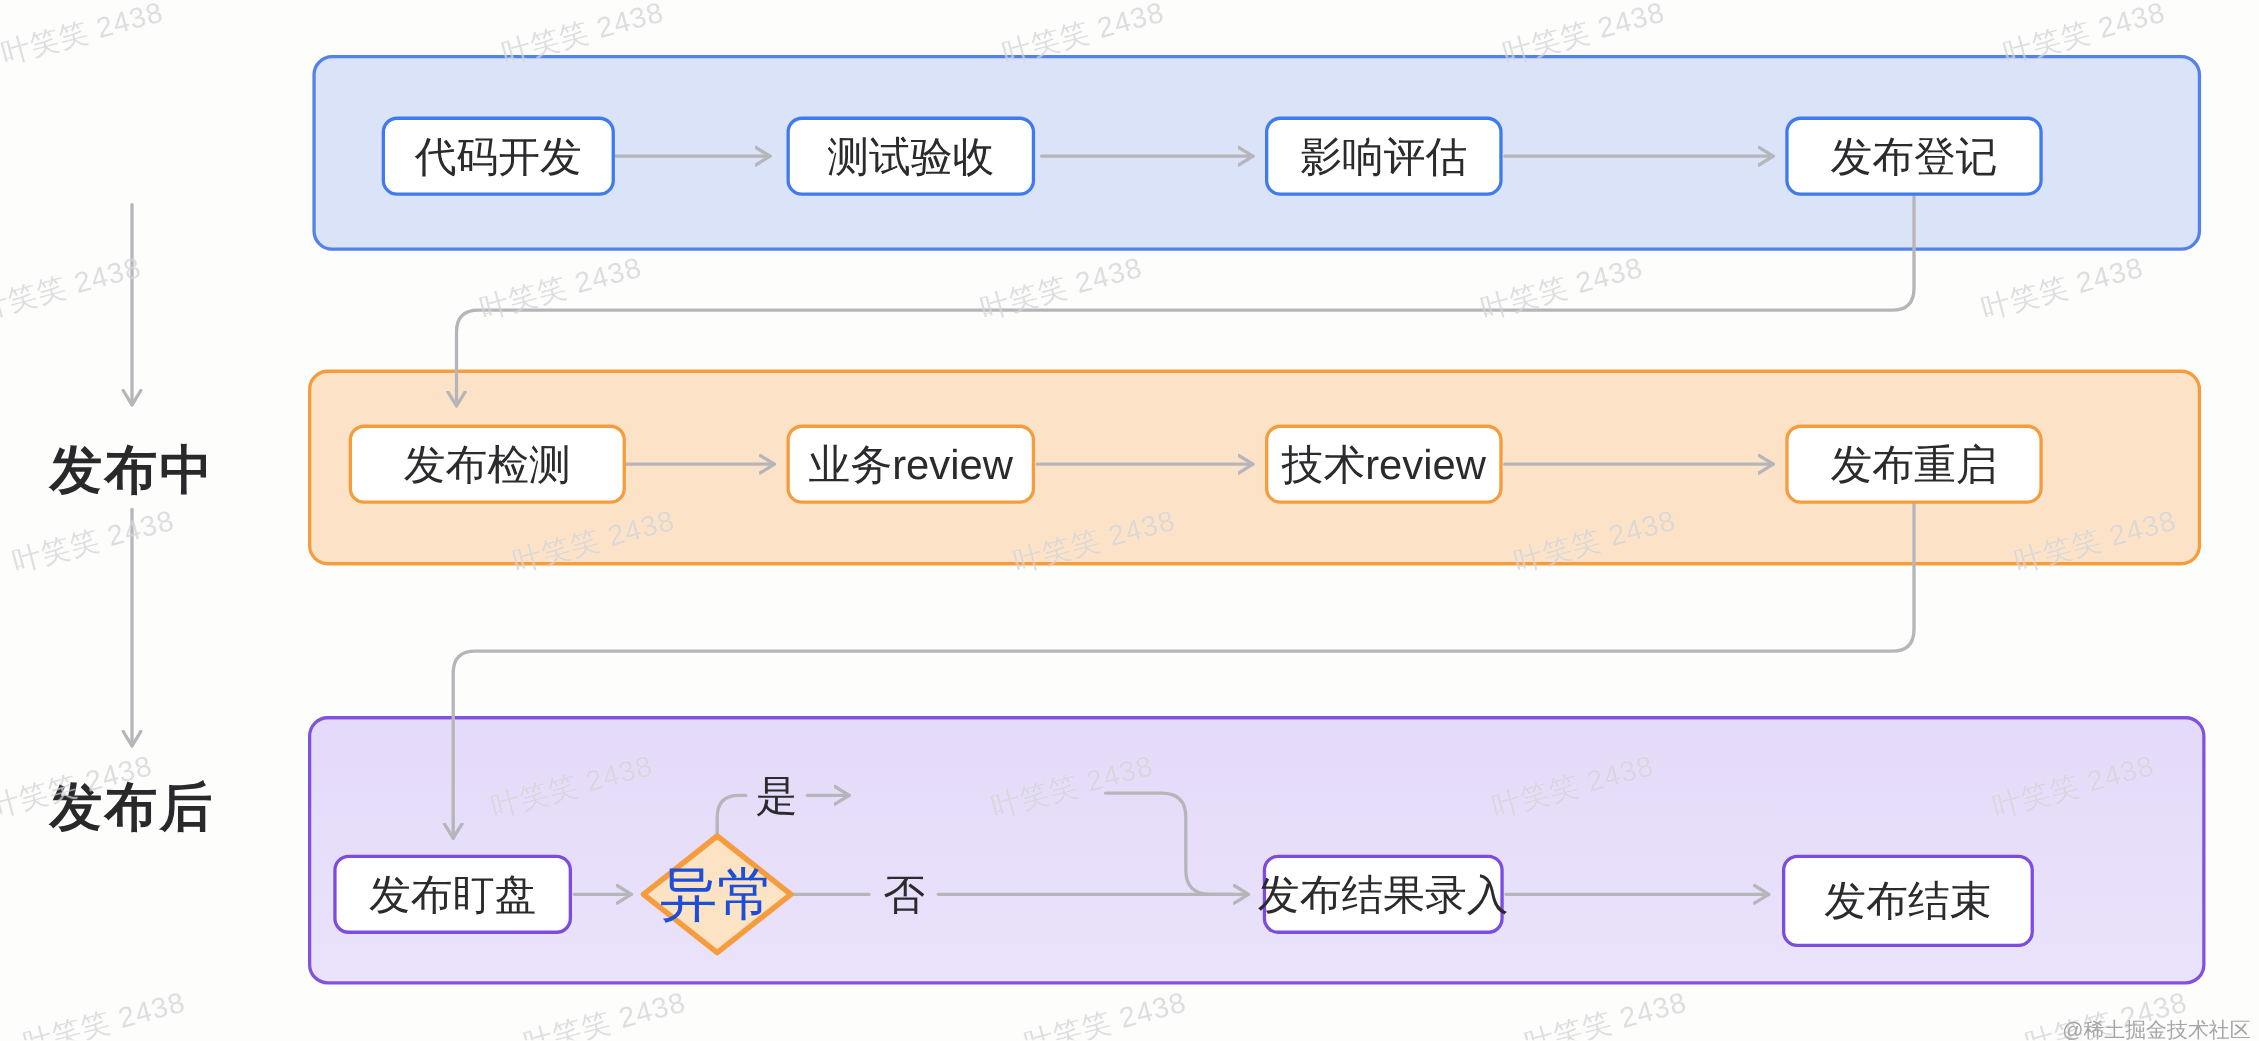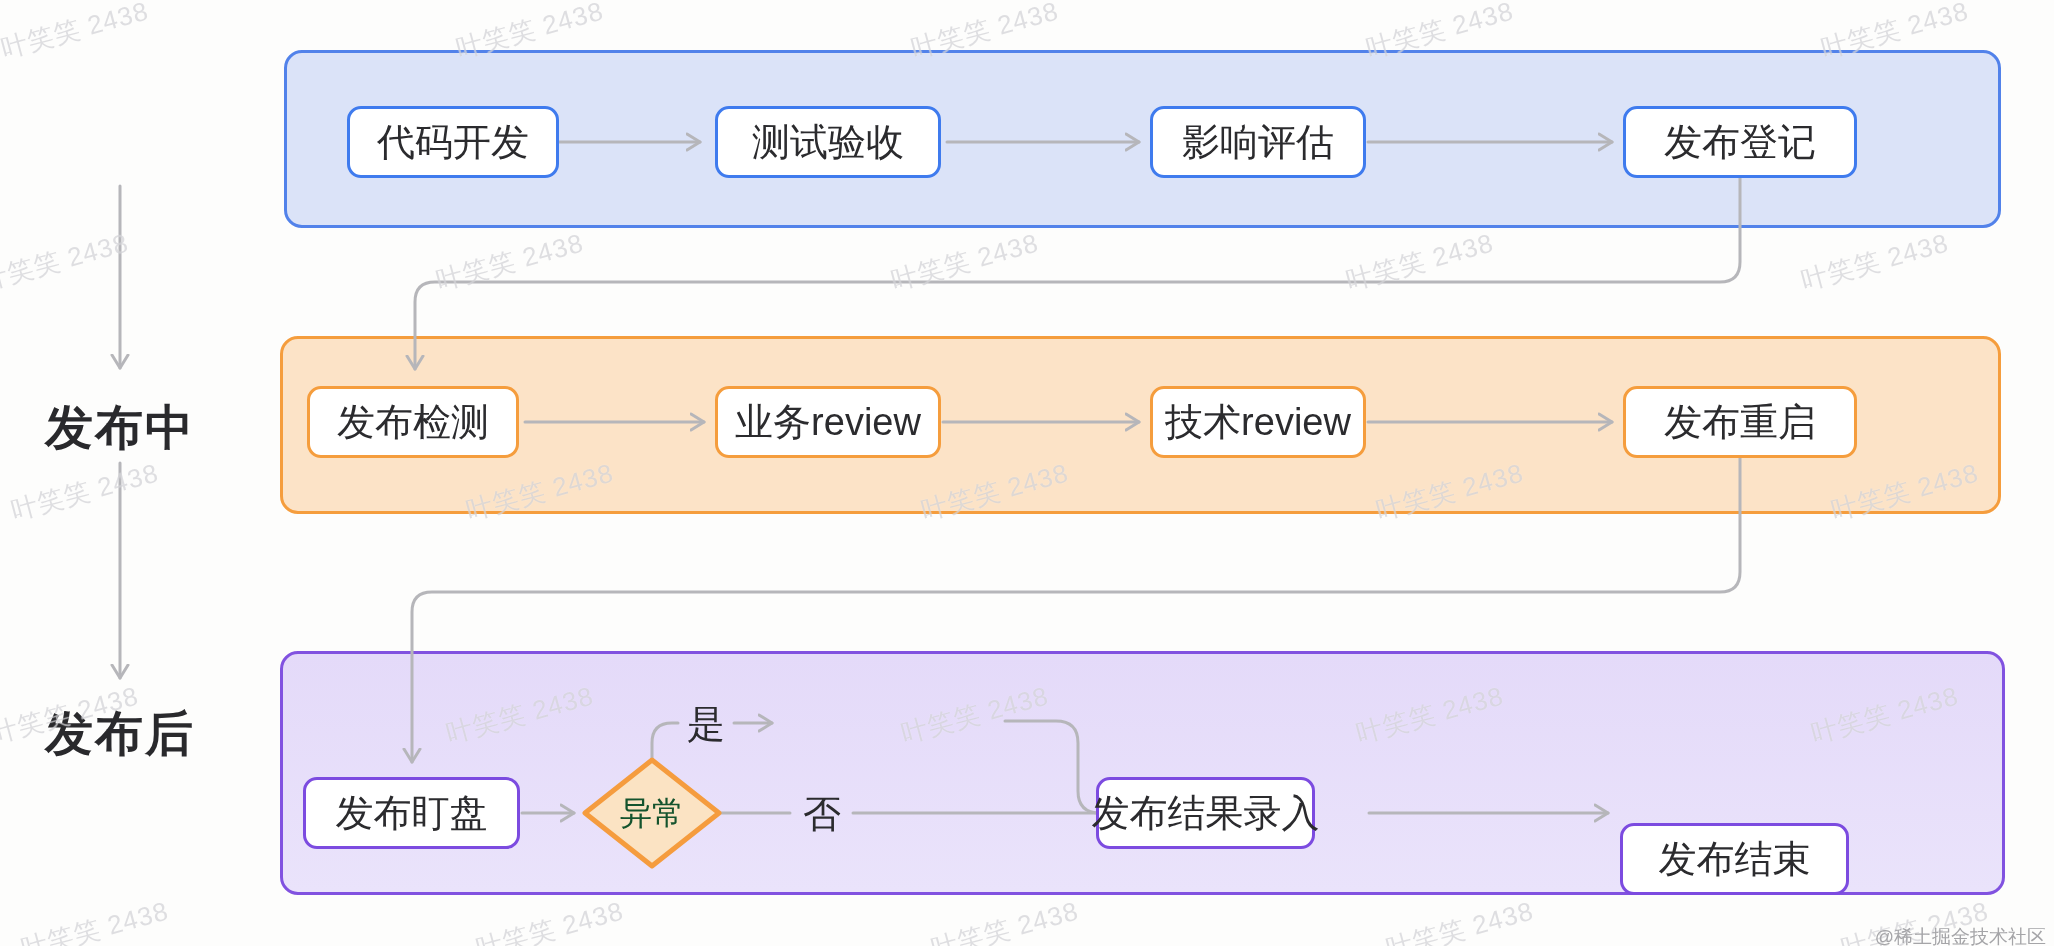--- a/index.html
+++ b/index.html
@@ -11,21 +11,21 @@
   .container.blue{border:3px solid #5282ea;background:#dbe3f8;}
   .container.orange{border:3px solid #f59d3d;background:#fce3c7;}
   .container.purple{border:3px solid #8152e0;background:linear-gradient(180deg,#e4daf9,#eae3fb);}
   .node{position:absolute;box-sizing:border-box;background:#ffffff;border-radius:14px;
         display:flex;align-items:center;justify-content:center;font-size:38px;color:#2b2b2e;
         white-space:nowrap;}
   .node.blue{border:3.5px solid #3f7bee;}
   .node.orange{border:3.5px solid #f59d3d;}
   .node.purple{border:3.5px solid #7c4be0;}
   .edge-label{position:absolute;transform:translate(-50%,-50%);font-size:38px;color:#2b2b2e;white-space:nowrap;}
-  .diamond-label{position:absolute;transform:translate(-50%,-50%);font-size:32px;color:#14532d;white-space:nowrap;}
+  .diamond-label{position:absolute;transform:translate(-50%,-50%);font-size:52px;color:#1d4ed8;white-space:nowrap;}
   svg.wires{position:absolute;left:0;top:0;width:2054px;height:946px;pointer-events:none;}
   .wm{position:absolute;transform:translate(-50%,-50%) rotate(-15deg);font-size:26px;letter-spacing:1px;
       color:rgba(172,172,180,0.38);white-space:nowrap;text-shadow:0 0 1px rgba(255,255,255,0.65);}
   .footer-credit{position:absolute;right:8px;top:924px;font-size:19px;color:#a5a5a8;white-space:nowrap;}
 </style>
 </head>
 <body>
 
 <div class="canvas">
 
@@ -69,28 +69,28 @@
   </svg>
 
   <div class="phase-label" style="left:120px;top:428px;">发布中</div>
   <div class="phase-label" style="left:120px;top:734px;">发布后</div>
 
   <div class="node blue" style="left:307px;top:106px;width:212px;height:72px;margin-left:40px;">代码开发</div>
   <div class="node blue" style="left:715px;top:106px;width:226px;height:72px;text-align:right;">测试验收</div>
   <div class="node blue" style="left:1150px;top:106px;width:216px;height:72px;">影响评估</div>
   <div class="node blue" style="left:1623px;top:106px;width:234px;height:72px;">发布登记</div>
 
-  <div class="node orange" style="left:307px;top:386px;width:212px;height:72px;">发布检测</div>
+  <div class="node orange" style="left:317px;top:386px;width:252px;height:72px;">发布检测</div>
   <div class="node orange" style="left:715px;top:386px;width:226px;height:72px;">业务review</div>
   <div class="node orange" style="left:1150px;top:386px;width:216px;height:72px;">技术review</div>
   <div class="node orange" style="left:1623px;top:386px;width:234px;height:72px;">发布重启</div>
 
   <div class="node purple" style="left:303px;top:777px;width:217px;height:72px;">发布盯盘</div>
-  <div class="node purple" style="left:1096px;top:777px;width:219px;height:72px;">发布结果录入</div>
-  <div class="node purple" style="left:1620px;top:777px;width:229px;height:72px;margin-top:46px;">发布结束</div>
+  <div class="node purple" style="left:1148px;top:777px;width:219px;height:72px;">发布结果录入</div>
+  <div class="node purple" style="left:1620px;top:777px;width:229px;height:84px;">发布结束</div>
 
   <div class="diamond-label" style="left:652px;top:814px;">异常</div>
   <div class="edge-label" style="left:706px;top:724px;">是</div>
   <div class="edge-label" style="left:822px;top:814px;">否</div>
 
   <div>
       <span class="wm" style="left: 75px; top: 30px;">叶笑笑 2438</span>
       <span class="wm" style="left: 530px; top: 30px;">叶笑笑 2438</span>
       <span class="wm" style="left: 985px; top: 30px;">叶笑笑 2438</span>
       <span class="wm" style="left: 1440px; top: 30px;">叶笑笑 2438</span>

